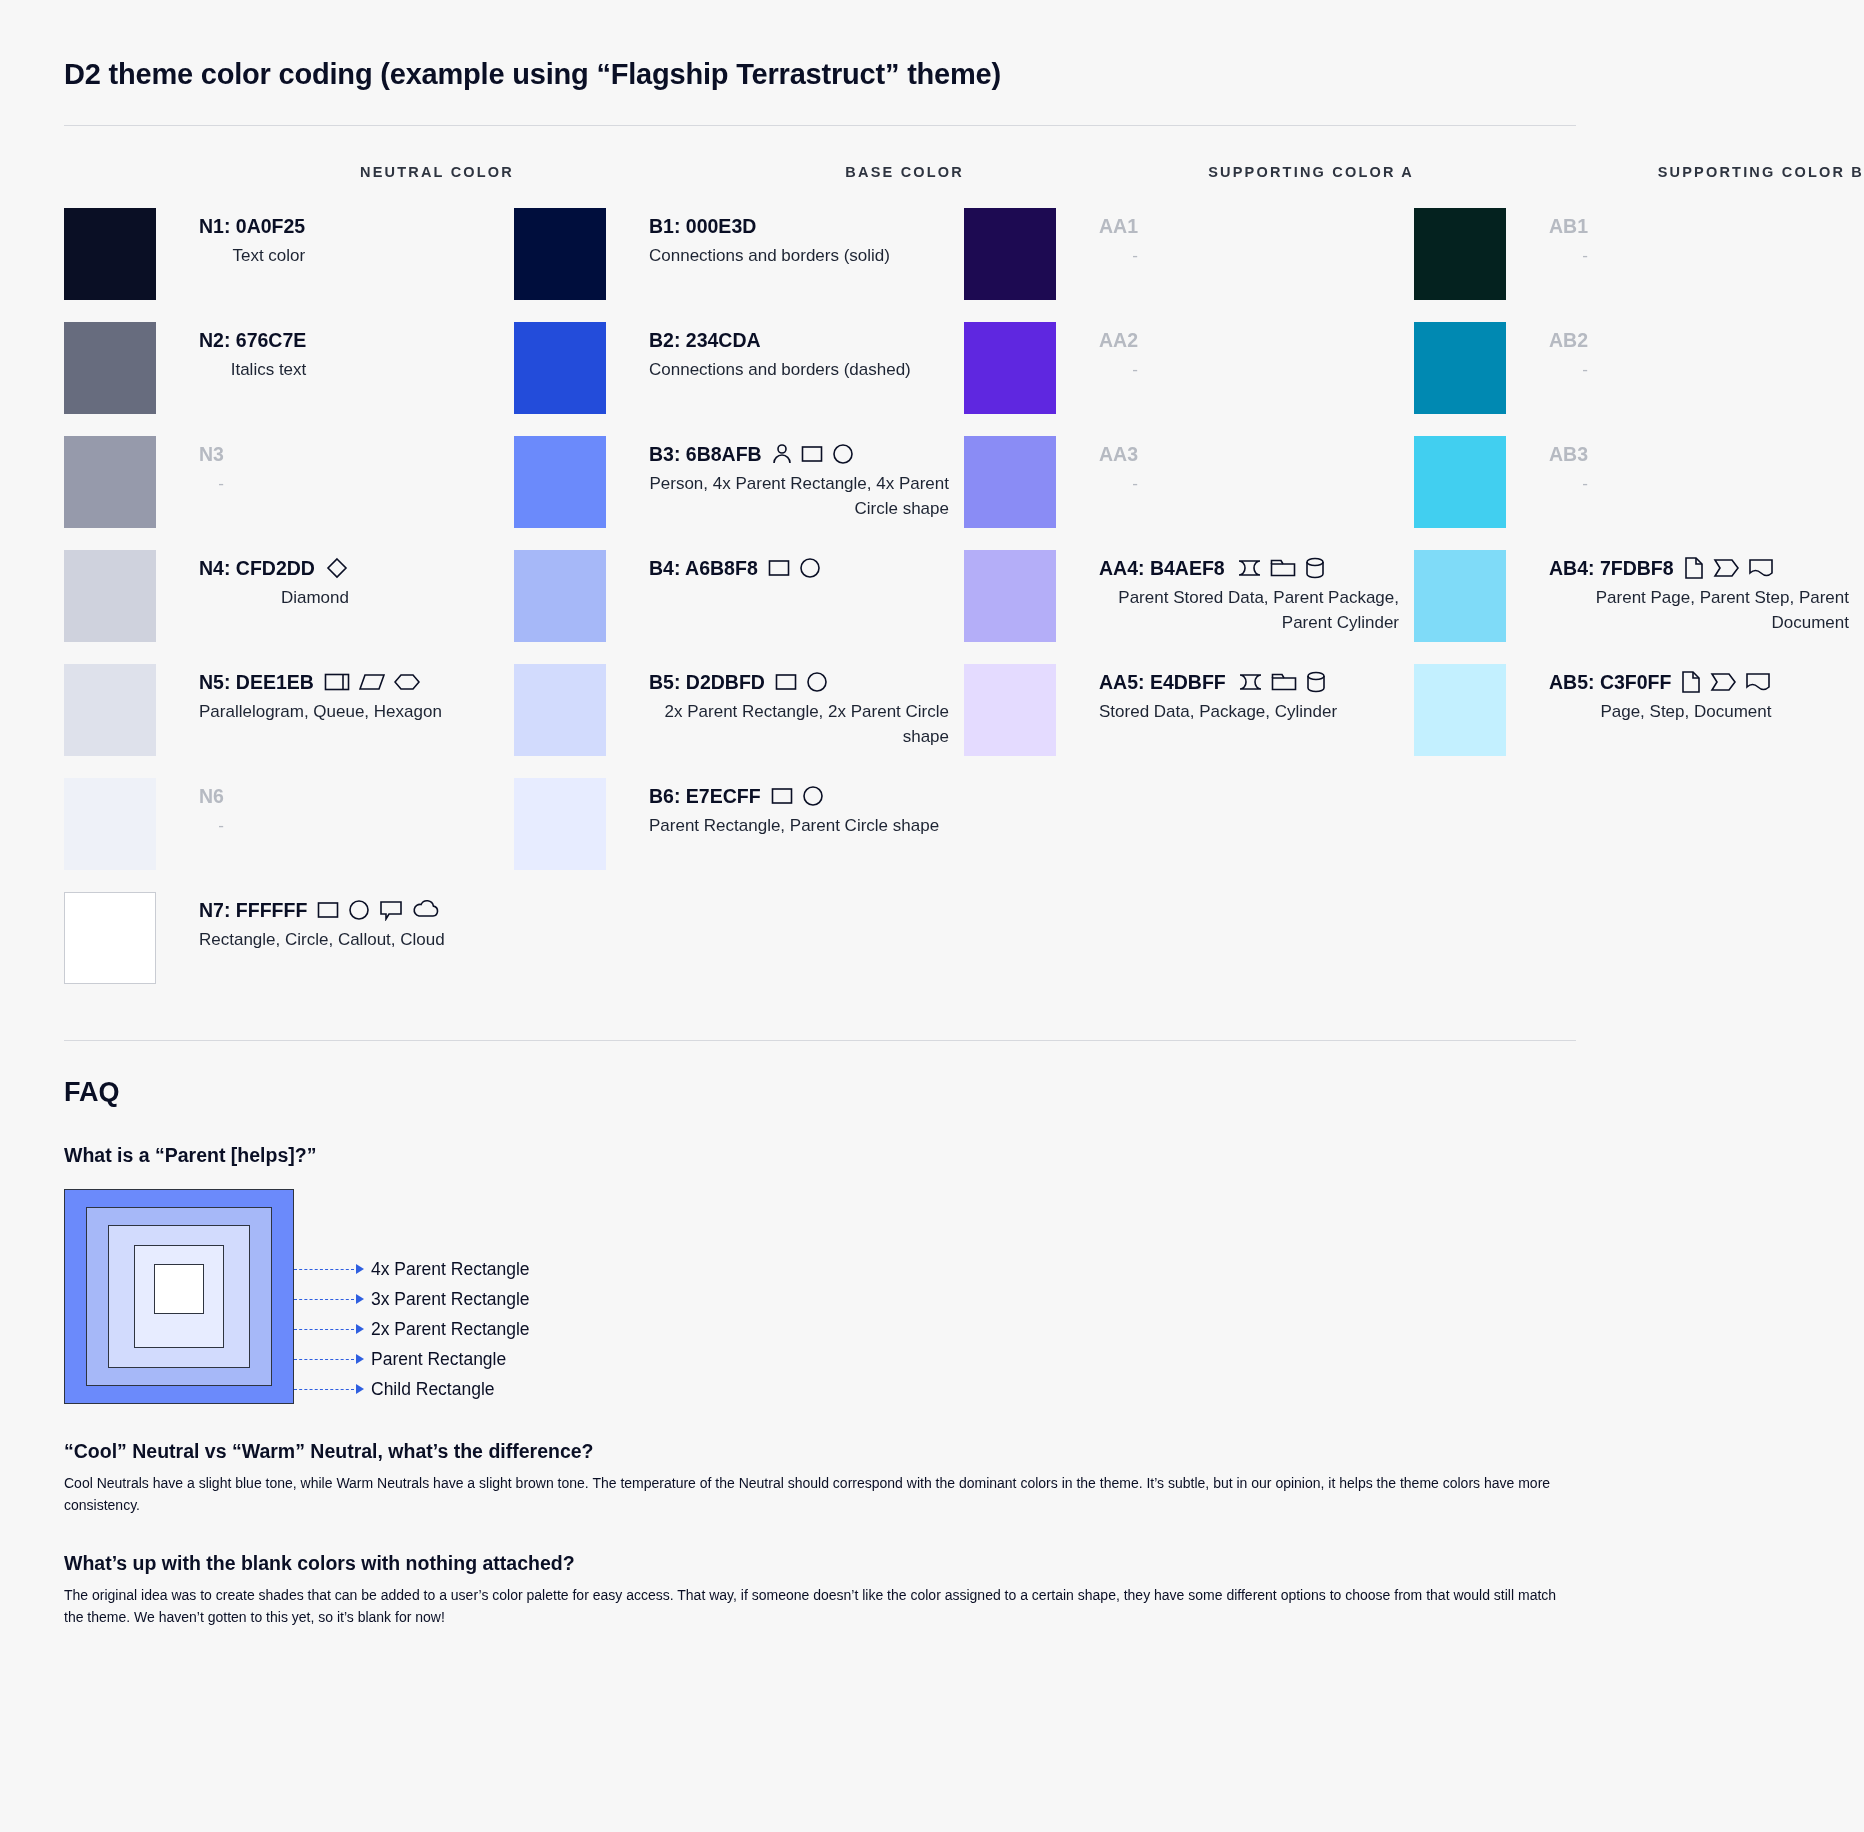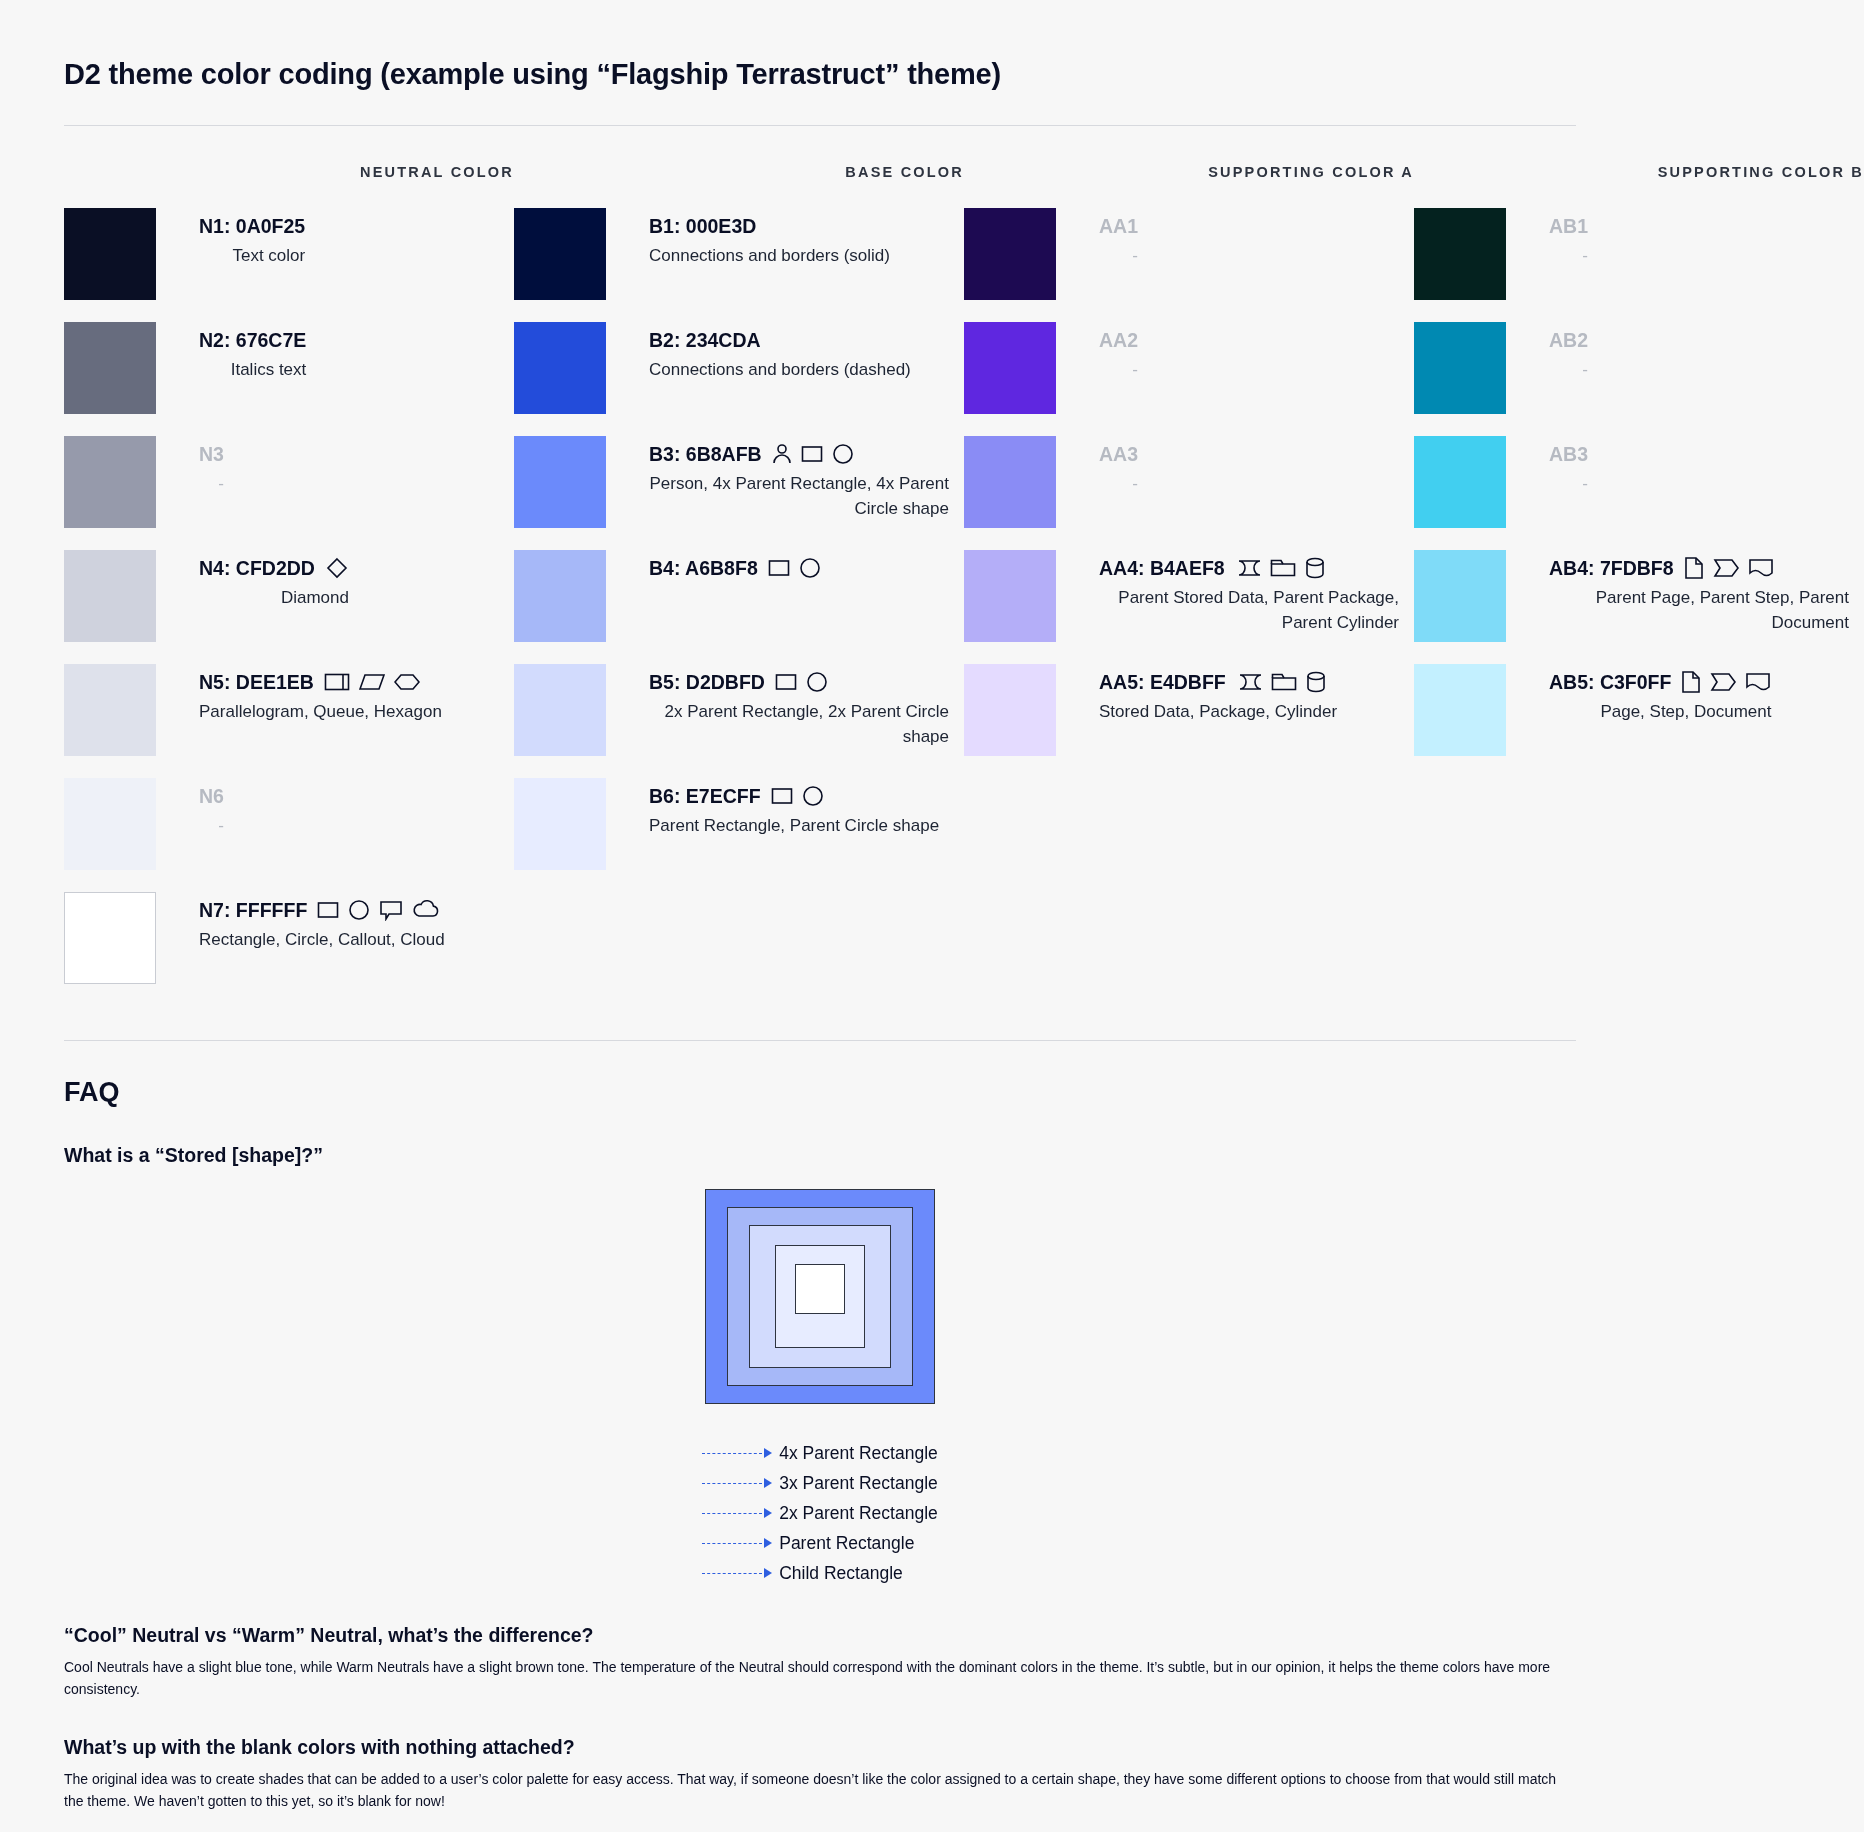--- a/index.html
+++ b/index.html
@@ -92,23 +92,22 @@
     margin: 36px 0 0 0;
   }
   .faq-a {
     font-size: 14px;
     line-height: 1.55;
     margin: 10px 0 0 0;
     max-width: 1740px;
   }
   .nest-wrap {
     display: flex;
-    align-items: center;
+    align-items: flex-end;
     margin-top: 22px;
-    flex-direction: column;
   }
   .nest-diagram { position: relative; width: 230px; height: 215px; }
   .nest {
     position: absolute;
     border: 1px solid #2e3440;
   }
   .n-l1 { left: 0; top: 0; width: 230px; height: 215px; background: #6b8afb; }
   .n-l2 { left: 22px; top: 18px; width: 186px; height: 179px; background: #a6b8f8; }
   .n-l3 { left: 44px; top: 36px; width: 142px; height: 143px; background: #d2dbfd; }
   .n-l4 { left: 70px; top: 56px; width: 90px; height: 103px; background: #e7ecff; }
@@ -540,21 +539,21 @@
             <div class="row-desc">Page, Step, Document</div>
           </div>
         </div>
       </div>
     </div>
 
   <div class="hr faq-hr"></div>
 
   <h2 class="faq-title">FAQ</h2>
 
-  <h3 class="faq-q">What is a “Stored [shape]?”</h3>
+  <h3 class="faq-q">What is a “Parent [helps]?”</h3>
 
   <div class="nest-wrap">
     <div class="nest-diagram">
       <div class="nest n-l1"></div>
       <div class="nest n-l2"></div>
       <div class="nest n-l3"></div>
       <div class="nest n-l4"></div>
       <div class="nest n-l5"></div>
     </div>
     <div class="nest-legend" id="nest-legend">

